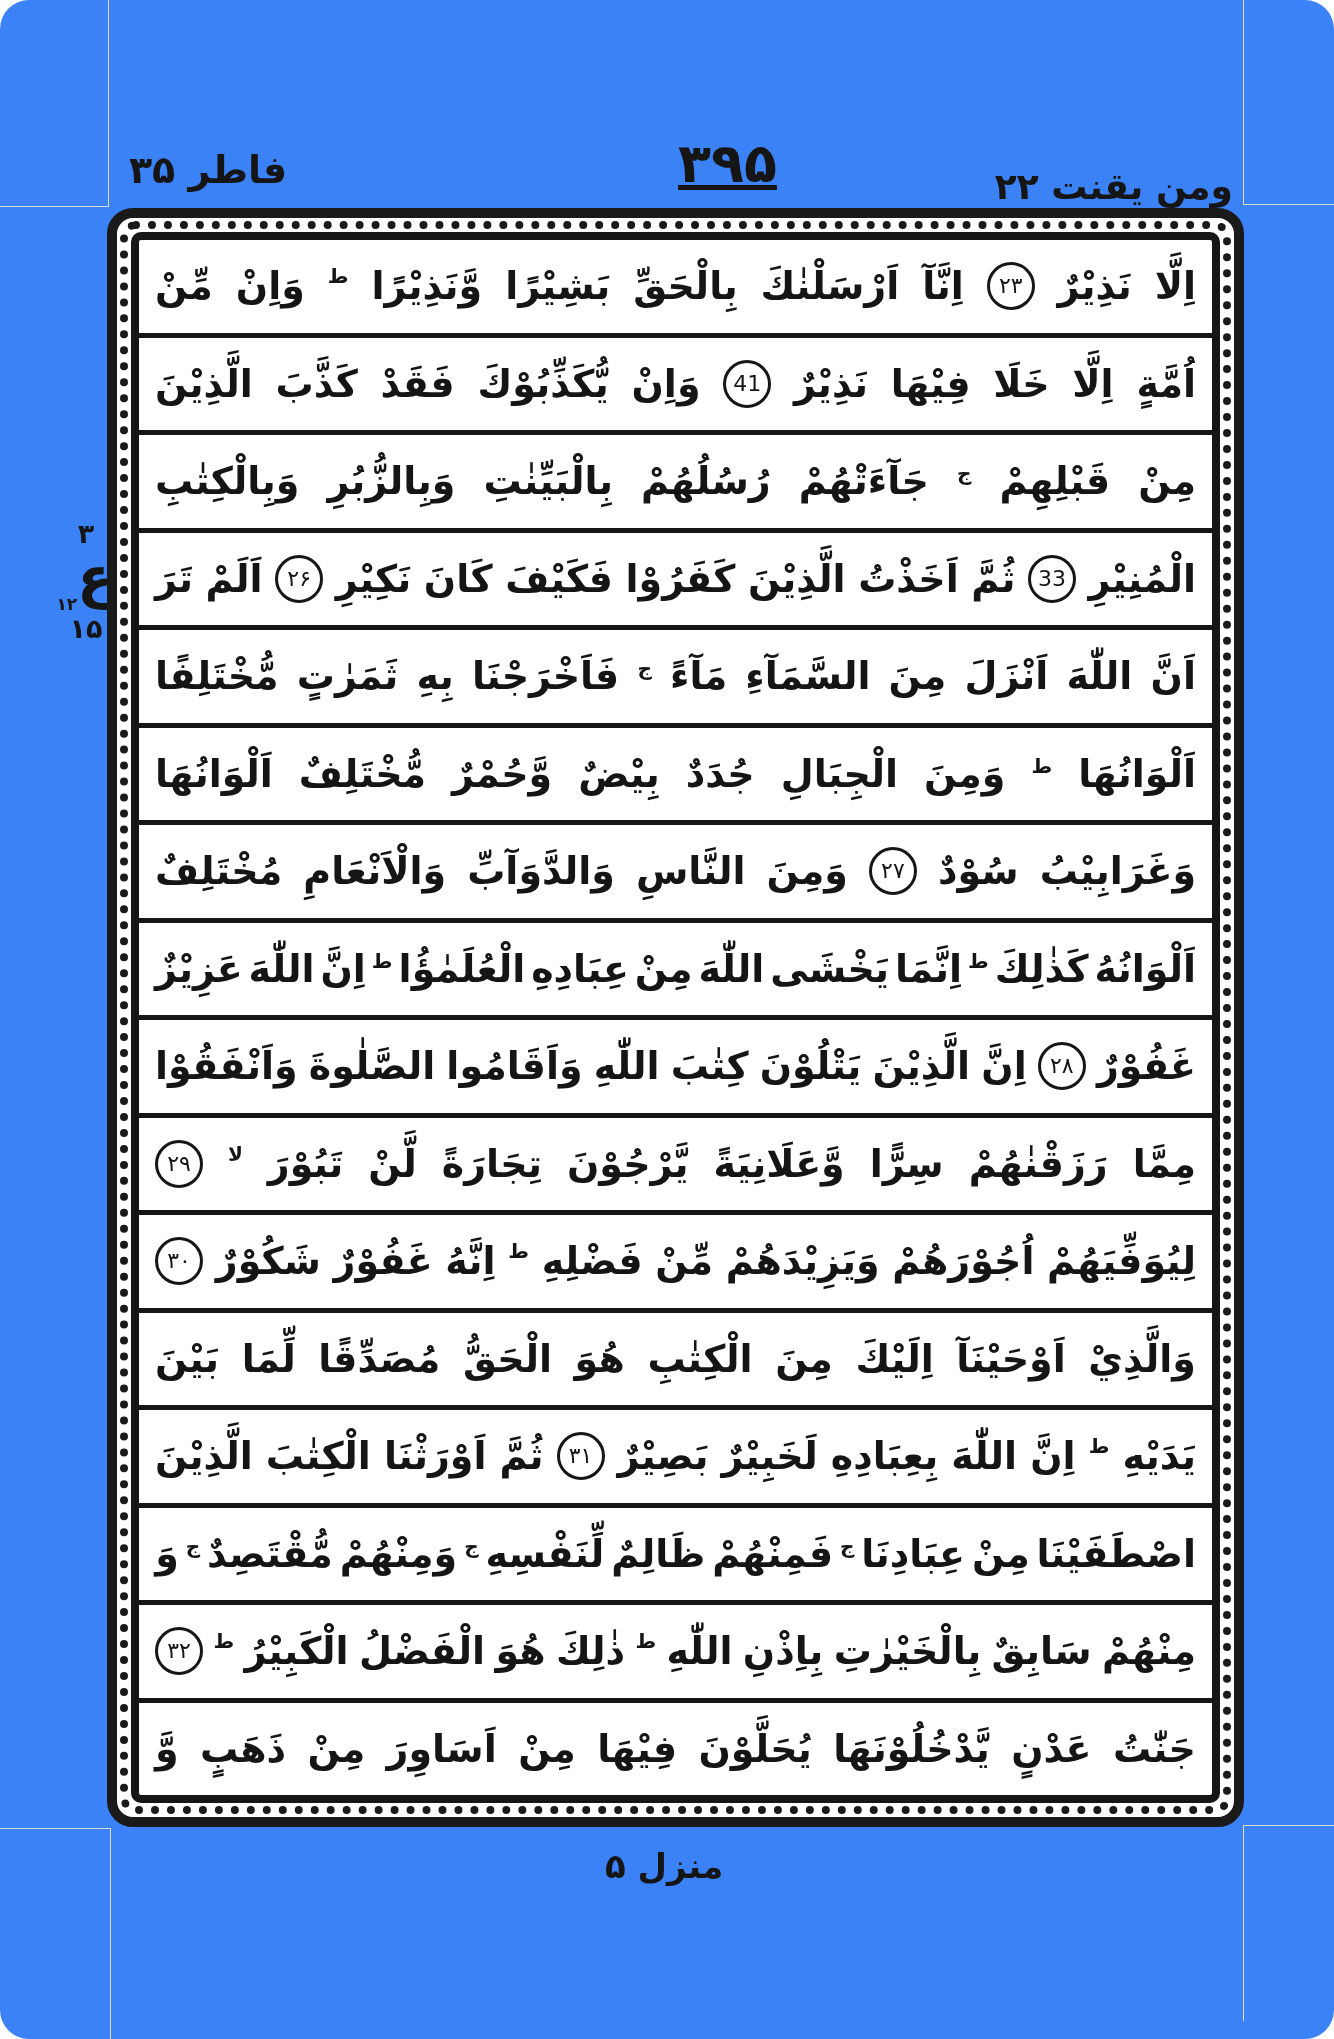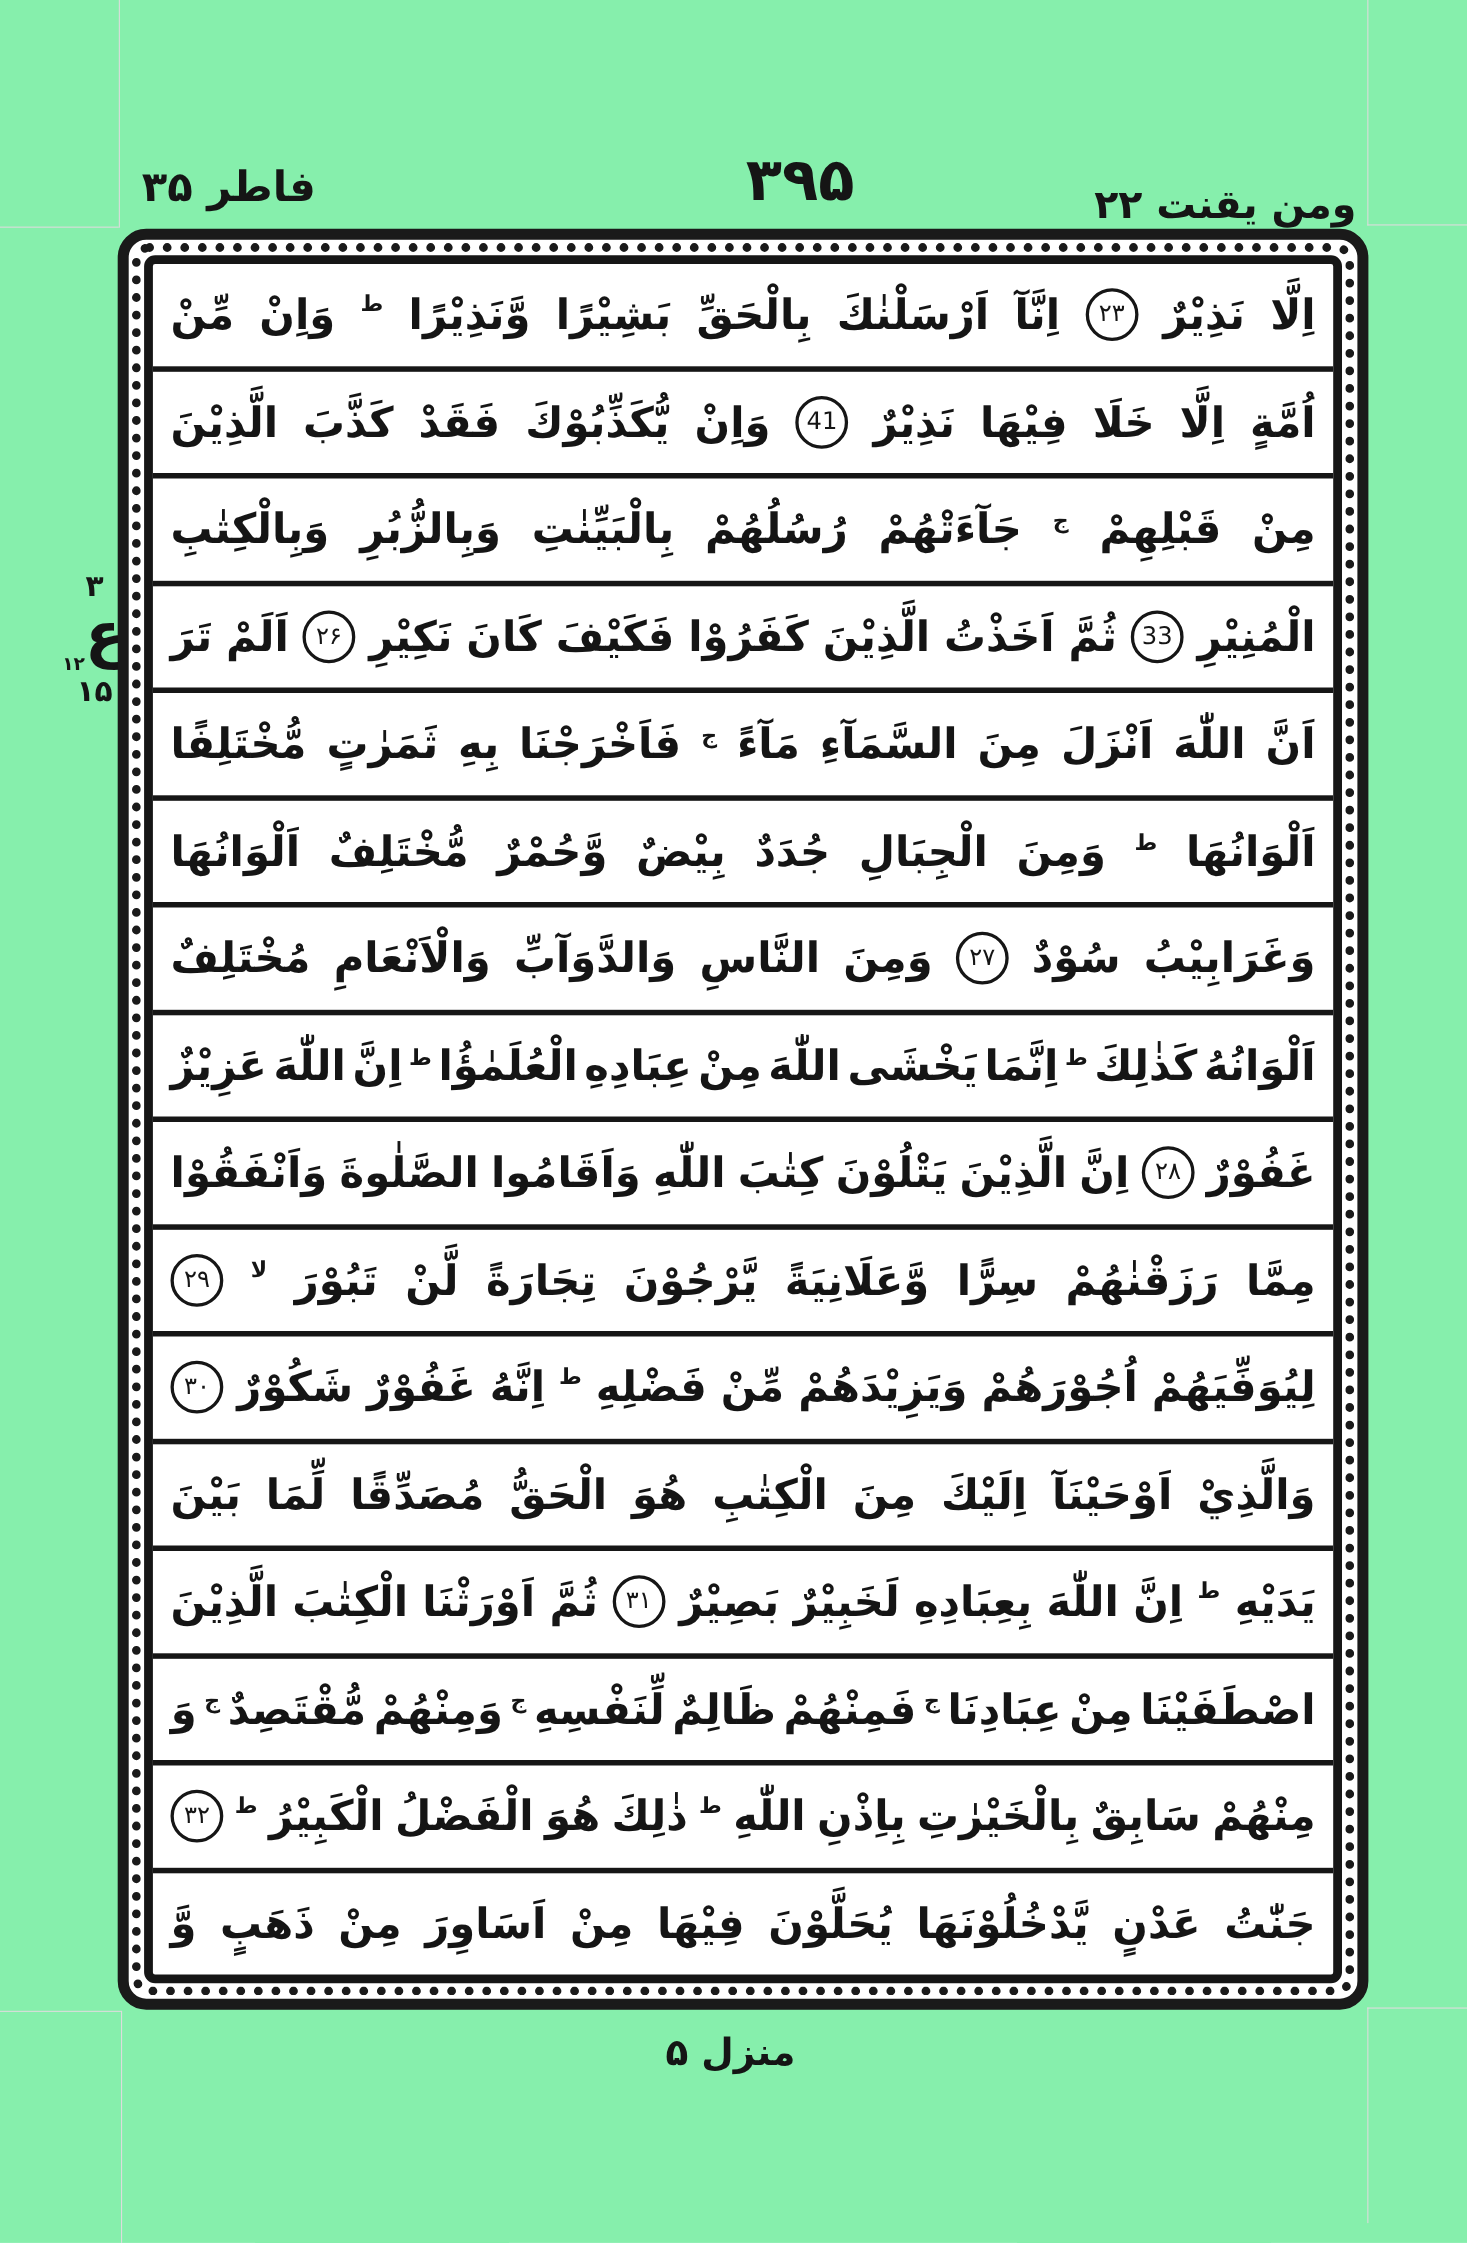--- a/index.html
+++ b/index.html
@@ -1,32 +1,33 @@
 <!DOCTYPE html>
 <html lang="ar" dir="rtl"><head>
 <meta charset="utf-8">
 <style>
   * { box-sizing: border-box; margin: 0; padding: 0; }
   body { background: #ffffff; }
   .page {
     position: relative;
     width: 1334px; height: 2039px;
-    background: #86efac;
+    background: #3b82f6;
     font-family: "DejaVu Sans", sans-serif;
     color: #151515;
     overflow: hidden;
     direction: rtl;
+    border-radius: 29px;
   }
   
   .scanline { position: absolute; background: #dcdcdc; }
 
   
   .hdr { position: absolute; font-weight: bold; white-space: nowrap; }
   .hdr-left   { top: 148px; left: 128px;  width: 160px; font-size: 38px; text-align: center; }
-  .hdr-center { top: 132px; left: 655px;  width: 145px; font-size: 54px; text-align: center; }
+  .hdr-center { top: 132px; left: 655px;  width: 145px; font-size: 54px; text-align: center; text-decoration: underline; }
   .hdr-right  { top: 166px; left: 1038px; width: 195px; font-size: 36px; text-align: center; }
 
   
   .frame {
     position: absolute; left: 107px; top: 208px;
     width: 1137px; height: 1619px;
     border: 10px solid #1a1a1a; border-radius: 26px;
     padding: 3px; background: #fff;
   }
   .bead {

